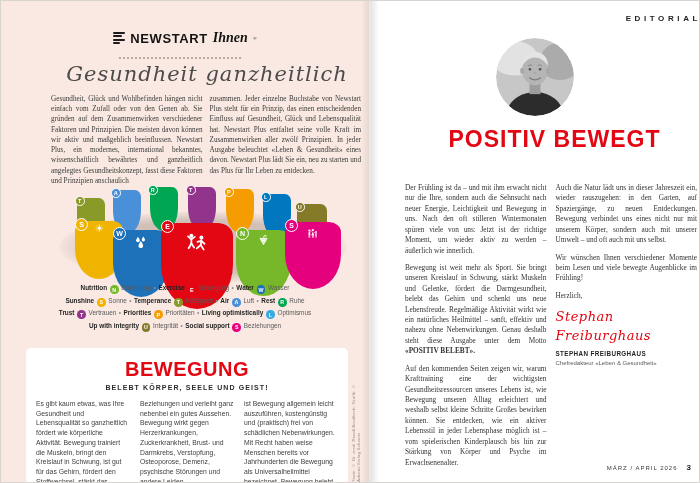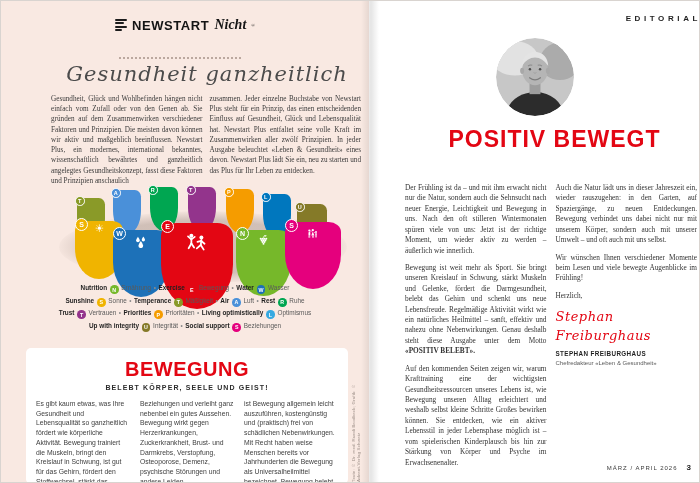--- a/index.html
+++ b/index.html
@@ -5,21 +5,21 @@
   html,body{margin:0;padding:0;background:#e9e9e9;}
   *{box-sizing:border-box;}
   .spread{position:relative;width:700px;height:483px;margin:0 auto;background:#fff;
     border:1px solid #d9d4d0;overflow:hidden;font-family:"Liberation Serif",serif;color:#3b3b3b;}
   .page-left{position:absolute;left:0;top:0;width:368px;height:483px;background:#f9e9e2;}
   .page-right{position:absolute;left:368px;top:0;width:332px;height:483px;background:#ffffff;}
   .gutter{position:absolute;left:360px;top:0;width:18px;height:483px;
     background:linear-gradient(to right,rgba(0,0,0,0) 0%,rgba(0,0,0,.08) 45%,rgba(0,0,0,.10) 55%,rgba(0,0,0,0) 100%);pointer-events:none;}
 
   
-  .logo-row{position:absolute;left:0;top:16px;width:368px;display:flex;align-items:center;justify-content:center;gap:5px;}
+  .logo-row{position:absolute;left:0;top:29px;width:368px;display:flex;align-items:center;justify-content:center;gap:5px;}
   .logo-bars{display:flex;flex-direction:column;gap:1.6px;}
   .logo-bars i{display:block;height:1.8px;background:#1c1c1c;border-radius:1px;}
   .logo-bars i:nth-child(1){width:12px;}.logo-bars i:nth-child(2){width:9px;}
   .logo-bars i:nth-child(3){width:12px;}.logo-bars i:nth-child(4){width:7px;}
   .logo-text{font-family:"Liberation Sans",sans-serif;font-weight:800;font-size:13px;letter-spacing:.6px;color:#141414;}
   .logo-plus{font-family:"Liberation Serif",serif;font-style:italic;font-weight:700;font-size:14px;color:#141414;}
   .logo-reg{font-size:5px;vertical-align:top;color:#141414;}
   .dotted-rule{position:absolute;left:118px;top:56px;width:122px;border-top:2px dotted #bba89f;}
   .script-head{position:absolute;left:0;top:61px;width:368px;text-align:center;
     font-family:"DejaVu Serif",serif;font-style:italic;font-size:21px;letter-spacing:1px;color:#4b4b4b;padding-left:44px;}
@@ -85,21 +85,21 @@
   <div class="page-left">
 
     <div class="logo-row">
       <span class="logo-bars">
           <i></i>
           <i></i>
           <i></i>
           <i></i>
         </span>
       <span class="logo-text">NEWSTART</span>
-        <span class="logo-plus">Nicht</span>
+        <span class="logo-plus">Ihnen</span>
         <span class="logo-reg">®</span>
     </div>
     <div class="dotted-rule"></div>
     <div class="script-head">Gesundheit ganzheitlich</div>
 
     <div class="intro">
       <p>Gesundheit, Glück und Wohlbefinden hängen nicht einfach vom Zufall oder von den Genen ab. Sie gründen auf dem Zusammenwirken verschiedener Faktoren und Prinzipien. Die meisten davon können wir aktiv und maßgeblich beeinflussen. Newstart Plus, ein modernes, international bekanntes, wissenschaftlich bewährtes und ganzheitlich angelegtes Gesundheitskonzept, fasst diese Faktoren und Prinzipien anschaulich</p>
       <p>zusammen. Jeder einzelne Buchstabe von Newstart Plus steht für ein Prinzip, das einen entscheidenden Einfluss auf Gesundheit, Glück und Lebensqualität hat. Newstart Plus entfaltet seine volle Kraft im Zusammenwirken aller zwölf Prinzipien. In jeder Ausgabe beleuchtet «Leben &amp; Gesundheit» eines davon. Newstart Plus lädt Sie ein, neu zu starten und das Plus für Ihr Leben zu entdecken.</p>
     </div>
 
@@ -311,26 +311,26 @@
           <path d="M48.5 44 q1.5 3 3 0" stroke="#9a9a9a" stroke-width="1.2" fill="none"></path>
           <path d="M43 51 q7 5.5 14 0" stroke="#7d7d7d" stroke-width="1.6" fill="none" stroke-linecap="round"></path>
         </g>
       </svg>
     </div>
 
     <div class="ed-title">POSITIV BEWEGT</div>
 
     <div class="ed-cols">
       <div class="ed-col">
-        <p>Der Frühling ist da – und mit ihm erwacht nicht nur die Natur, sondern auch die Sehnsucht nach neuer Energie, Leichtigkeit und Bewegung in uns. Nach den oft stilleren Wintermonaten spüren viele von uns: Jetzt ist der richtige Moment, um wieder aktiv zu werden – äußerlich wie innerlich.</p>
+        <p>Der Frühling ist da – und mit ihm erwacht nicht nur die Ihre, sondern auch die Sehnsucht nach neuer Energie, Leichtigkeit und Bewegung in uns. Nach den oft stilleren Wintermonaten spüren viele von uns: Jetzt ist der richtige Moment, um wieder aktiv zu werden – äußerlich wie innerlich.</p>
         <p><span>Bewegung ist weit mehr als Sport. Sie bringt unseren Kreislauf in Schwung, stärkt Muskeln und Gelenke, fördert die Darmgesundheit, belebt das Gehirn und schenkt uns neue Lebensfreude. Regelmäßige Aktivität wirkt wie ein natürliches Heilmittel – sanft, effektiv und nahezu ohne Nebenwirkungen. Genau deshalb steht diese Ausgabe unter dem Motto </span><b>«POSITIV BELEBT».</b></p>
         <p>Auf den kommenden Seiten zeigen wir, warum Krafttraining eine der wichtigsten Gesundheitsressourcen unseres Lebens ist, wie Bewegung unseren Alltag erleichtert und weshalb selbst kleine Schritte Großes bewirken können. Sie entdecken, wie ein aktiver Lebensstil in jeder Lebensphase möglich ist – vom spielerischen Kinderplausch bis hin zur Stärkung von Körper und Psyche im Erwachsenenalter.</p>
       </div>
       <div class="ed-col">
-        <p>Auch die Natur lädt uns in dieser Jahreszeit ein, wieder rauszugehen: in den Garten, auf Spaziergänge, zu neuen Entdeckungen. Bewegung verbindet uns dabei nicht nur mit unserem Körper, sondern auch mit unserer Umwelt – und oft auch mit uns selbst.</p>
+        <p>Auch die Natur lädt uns in dieser Jahreszeit ein, wieder rauszugehen: in den Garten, auf Spaziergänge, zu neuen Entdeckungen. Bewegung verbindet uns eines nicht nur mit unserem Körper, sondern auch mit unserer Umwelt – und oft auch mit uns selbst.</p>
         <p>Wir wünschen Ihnen verschiedener Momente beim Lesen und viele bewegte Augenblicke im Frühling!</p>
         <p class="closing">Herzlich,</p>
         <div class="signature">Stephan Freiburghaus</div>
         <div class="author-name">STEPHAN FREIBURGHAUS</div>
         <div class="author-role">Chefredakteur «Leben &amp; Gesundheit»</div>
       </div>
     </div>
 
     <div class="footer">
       <span class="issue">MÄRZ / APRIL 2026</span>

